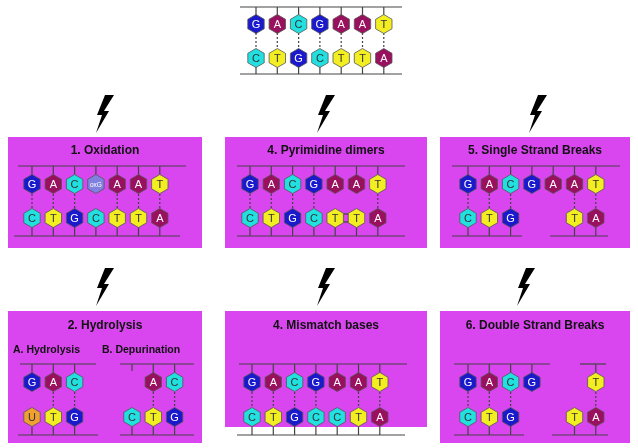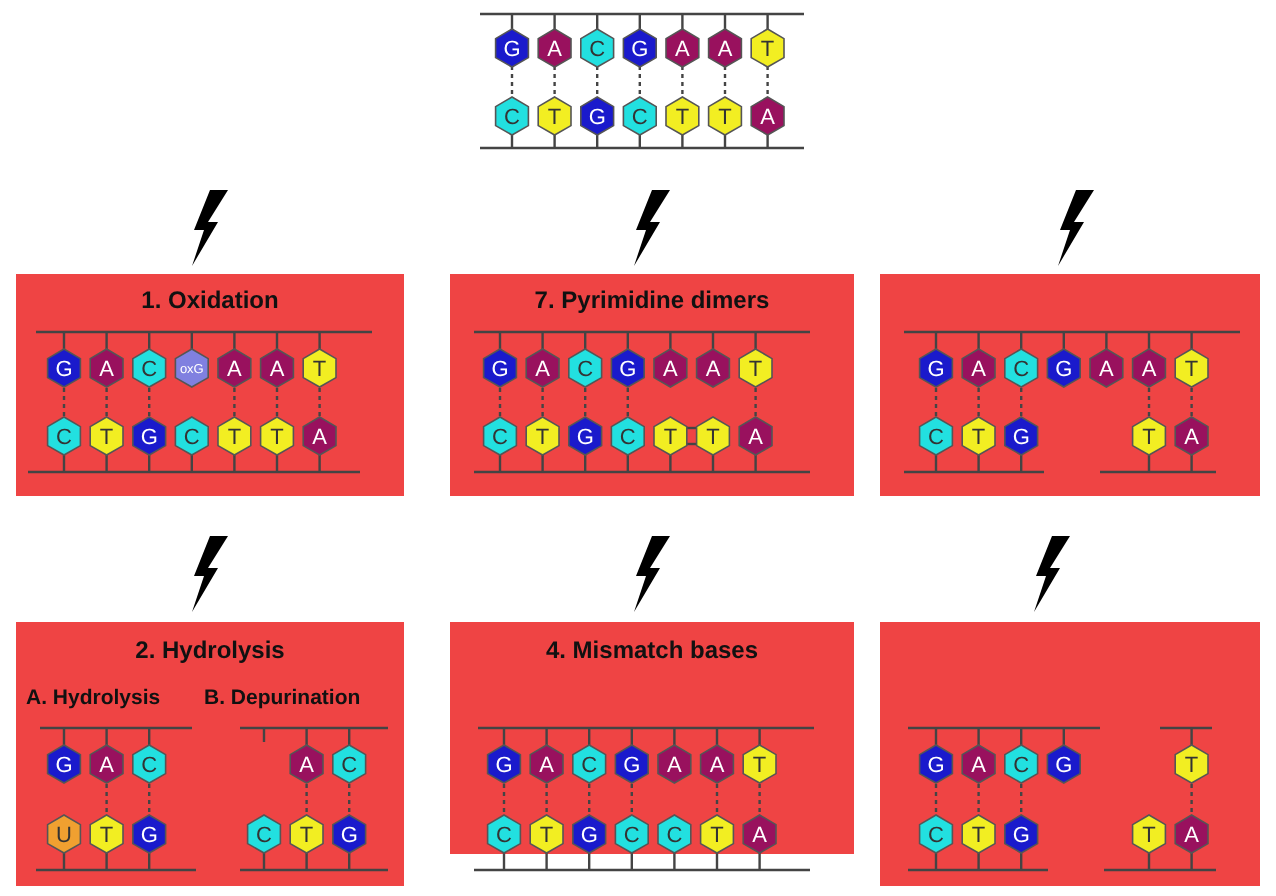--- a/index.html
+++ b/index.html
@@ -1,17 +1,17 @@
 <!DOCTYPE html>
 <html><head>
 <meta charset="utf-8">
 <style>
   html,body{margin:0;padding:0;}
   body{width:638px;height:448px;background:#ffffff;position:relative;overflow:hidden;font-family:"Liberation Sans",sans-serif;}
-  .panel{position:absolute;background:#ef4444;}
+  .panel{position:absolute;background:#d946ef;}
   .title{position:absolute;left:0;right:0;text-align:center;font-weight:bold;font-size:12px;color:#111;}
   .subtitle{position:absolute;font-weight:bold;font-size:10.5px;color:#111;}
   svg{position:absolute;left:0;top:0;overflow:visible;}
   .bolt{position:absolute;}
 </style>
 </head>
 <body>
 
 <div style="position:absolute;left:230px;top:0;width:180px;height:80px;">
   <svg id="svg-intact" width="180" height="80">
@@ -206,21 +206,21 @@
         <text x="130.5" y="85" text-anchor="middle" font-size="11" font-family="Liberation Sans, sans-serif" fill="#333">T</text>
       </g>
       <g>
         <polygon points="151.8,71.5 160.0,76.3 160.0,85.8 151.8,90.5 143.6,85.8 143.6,76.3" fill="#99115e" stroke="#555" stroke-width="0.8"></polygon>
         <text x="151.8" y="85" text-anchor="middle" font-size="11" font-family="Liberation Sans, sans-serif" fill="#fff">A</text>
       </g>
     </svg>
 </div>
 
 <div class="panel" style="left:225px;top:137px;width:202px;height:111px;">
-  <div class="title" style="top:6px;">7. Pyrimidine dimers</div>
+  <div class="title" style="top:6px;">4. Pyrimidine dimers</div>
   <svg id="svg-p1" width="202" height="111">
       <line x1="12" y1="29" x2="180" y2="29" stroke="#444" stroke-width="1.2" stroke-dasharray=""></line>
       <line x1="12" y1="99" x2="180" y2="99" stroke="#444" stroke-width="1.2" stroke-dasharray=""></line>
       <line x1="25" y1="29" x2="25" y2="38" stroke="#444" stroke-width="1.2" stroke-dasharray=""></line>
       <line x1="46.3" y1="29" x2="46.3" y2="38" stroke="#444" stroke-width="1.2" stroke-dasharray=""></line>
       <line x1="67.6" y1="29" x2="67.6" y2="38" stroke="#444" stroke-width="1.2" stroke-dasharray=""></line>
       <line x1="88.9" y1="29" x2="88.9" y2="38" stroke="#444" stroke-width="1.2" stroke-dasharray=""></line>
       <line x1="110.2" y1="29" x2="110.2" y2="38" stroke="#444" stroke-width="1.2" stroke-dasharray=""></line>
       <line x1="131.5" y1="29" x2="131.5" y2="38" stroke="#444" stroke-width="1.2" stroke-dasharray=""></line>
       <line x1="152.8" y1="29" x2="152.8" y2="38" stroke="#444" stroke-width="1.2" stroke-dasharray=""></line>
@@ -291,20 +291,21 @@
         <text x="131.5" y="85" text-anchor="middle" font-size="11" font-family="Liberation Sans, sans-serif" fill="#333">T</text>
       </g>
       <g>
         <polygon points="152.8,71.5 161.0,76.3 161.0,85.8 152.8,90.5 144.6,85.8 144.6,76.3" fill="#99115e" stroke="#555" stroke-width="0.8"></polygon>
         <text x="152.8" y="85" text-anchor="middle" font-size="11" font-family="Liberation Sans, sans-serif" fill="#fff">A</text>
       </g>
     </svg>
 </div>
 
 <div class="panel" style="left:440px;top:137px;width:190px;height:111px;">
+  <div class="title" style="top:6px;">5. Single Strand Breaks</div>
   <svg id="svg-p2" width="190" height="111">
       <line x1="12" y1="29" x2="180" y2="29" stroke="#444" stroke-width="1.2" stroke-dasharray=""></line>
       <line x1="12" y1="99" x2="82" y2="99" stroke="#444" stroke-width="1.2" stroke-dasharray=""></line>
       <line x1="110" y1="99" x2="168" y2="99" stroke="#444" stroke-width="1.2" stroke-dasharray=""></line>
       <line x1="28" y1="29" x2="28" y2="38" stroke="#444" stroke-width="1.2" stroke-dasharray=""></line>
       <line x1="49.3" y1="29" x2="49.3" y2="38" stroke="#444" stroke-width="1.2" stroke-dasharray=""></line>
       <line x1="70.6" y1="29" x2="70.6" y2="38" stroke="#444" stroke-width="1.2" stroke-dasharray=""></line>
       <line x1="91.9" y1="29" x2="91.9" y2="38" stroke="#444" stroke-width="1.2" stroke-dasharray=""></line>
       <line x1="113.2" y1="29" x2="113.2" y2="38" stroke="#444" stroke-width="1.2" stroke-dasharray=""></line>
       <line x1="134.5" y1="29" x2="134.5" y2="38" stroke="#444" stroke-width="1.2" stroke-dasharray=""></line>
@@ -520,20 +521,21 @@
         <text x="133.5" y="110" text-anchor="middle" font-size="11" font-family="Liberation Sans, sans-serif" fill="#333">T</text>
       </g>
       <g>
         <polygon points="154.8,96.5 163.0,101.3 163.0,110.8 154.8,115.5 146.6,110.8 146.6,101.3" fill="#99115e" stroke="#555" stroke-width="0.8"></polygon>
         <text x="154.8" y="110" text-anchor="middle" font-size="11" font-family="Liberation Sans, sans-serif" fill="#fff">A</text>
       </g>
     </svg>
 </div>
 
 <div class="panel" style="left:440px;top:311px;width:190px;height:132px;">
+  <div class="title" style="top:7px;">6. Double Strand Breaks</div>
   <svg id="svg-p5" width="190" height="132">
       <line x1="14" y1="53" x2="110" y2="53" stroke="#444" stroke-width="1.2" stroke-dasharray=""></line>
       <line x1="140" y1="53" x2="166" y2="53" stroke="#444" stroke-width="1.2" stroke-dasharray=""></line>
       <line x1="14" y1="124" x2="84" y2="124" stroke="#444" stroke-width="1.2" stroke-dasharray=""></line>
       <line x1="112" y1="124" x2="168" y2="124" stroke="#444" stroke-width="1.2" stroke-dasharray=""></line>
       <line x1="28" y1="53" x2="28" y2="62" stroke="#444" stroke-width="1.2" stroke-dasharray=""></line>
       <line x1="49.3" y1="53" x2="49.3" y2="62" stroke="#444" stroke-width="1.2" stroke-dasharray=""></line>
       <line x1="70.6" y1="53" x2="70.6" y2="62" stroke="#444" stroke-width="1.2" stroke-dasharray=""></line>
       <line x1="91.9" y1="53" x2="91.9" y2="62" stroke="#444" stroke-width="1.2" stroke-dasharray=""></line>
       <line x1="155.8" y1="53" x2="155.8" y2="62" stroke="#444" stroke-width="1.2" stroke-dasharray=""></line>

